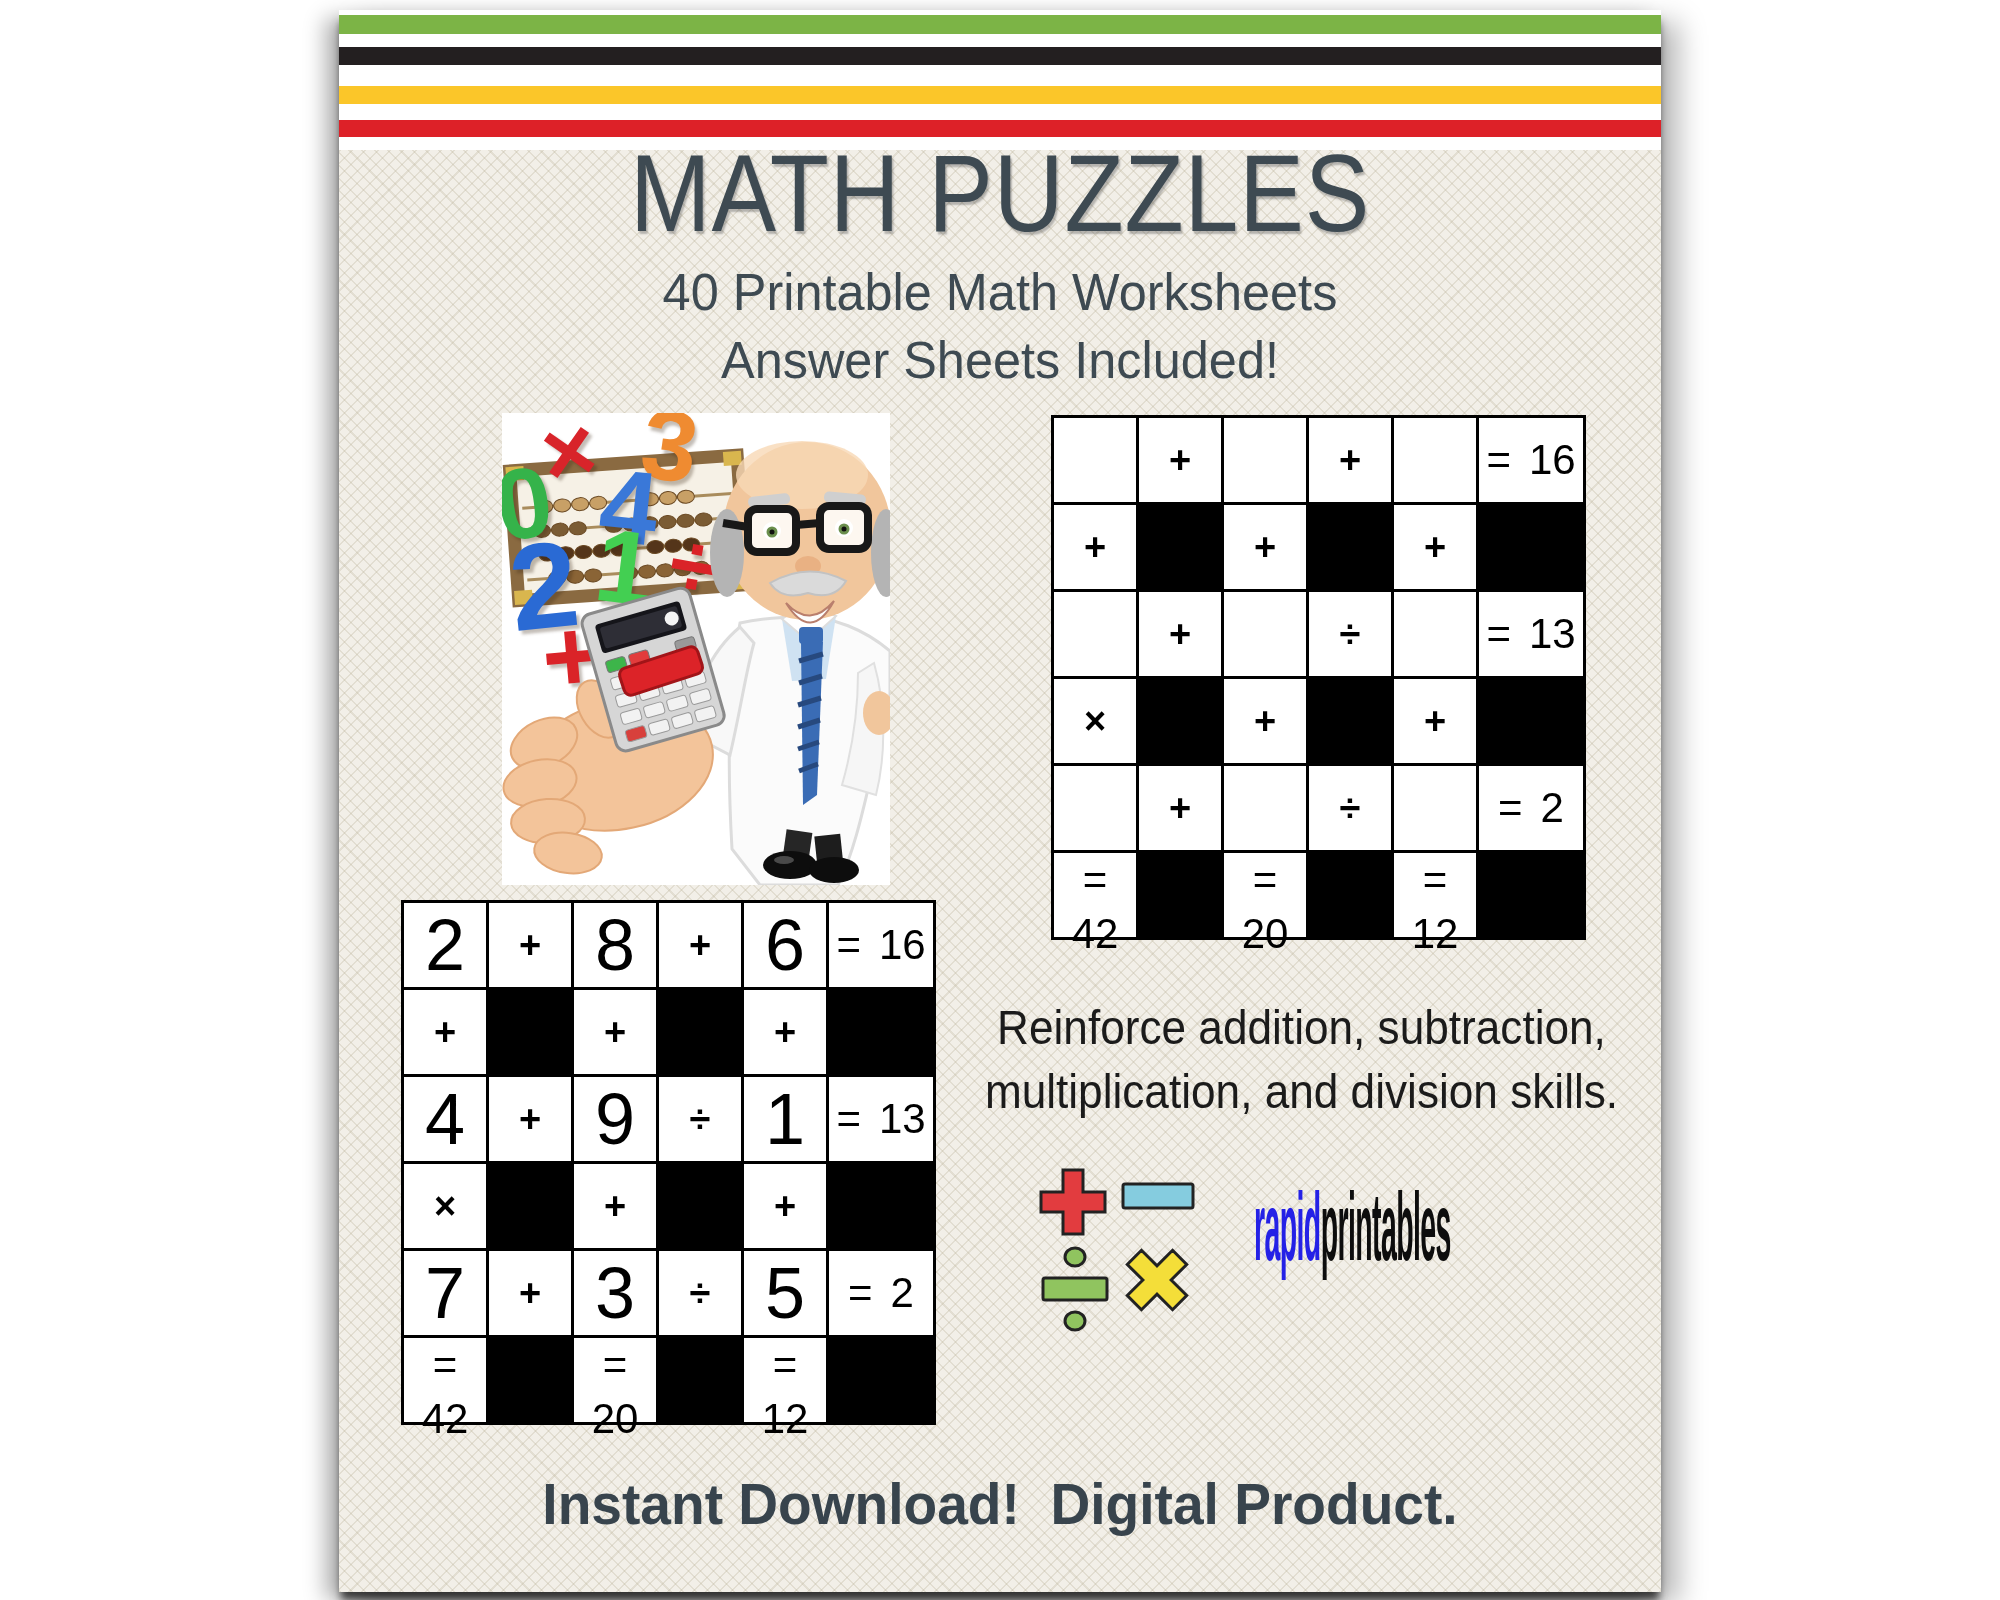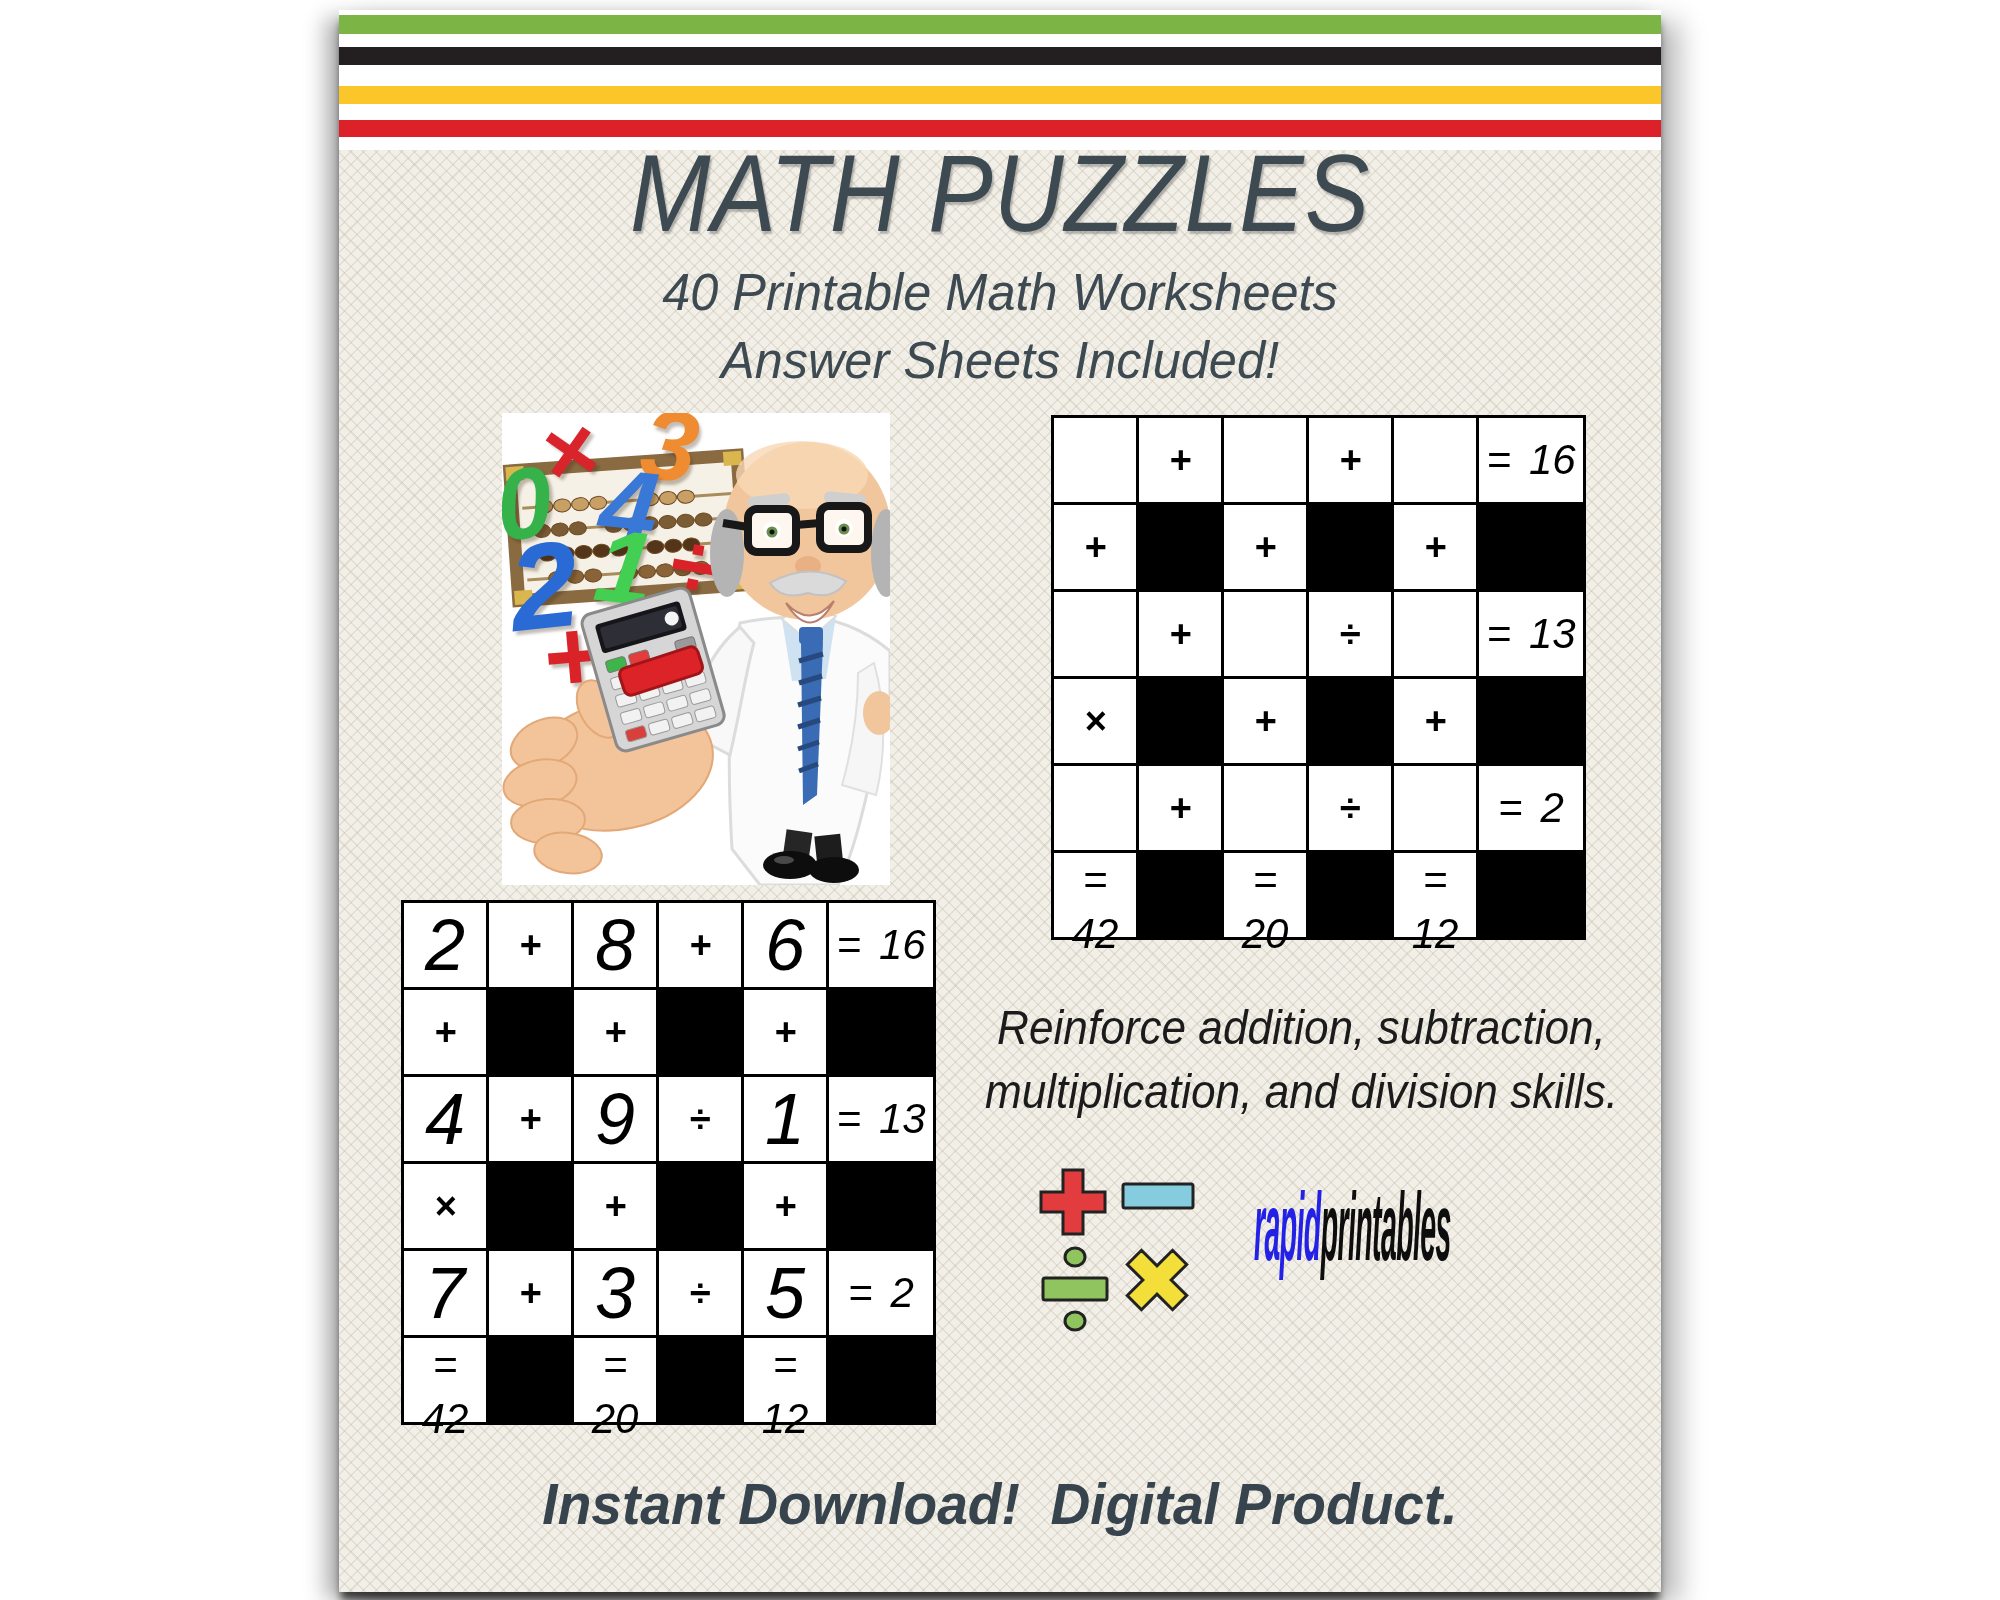--- a/index.html
+++ b/index.html
@@ -1,18 +1,18 @@
 <!DOCTYPE html>
 <html><head>
 <meta charset="utf-8">
 <style>
   html,body{margin:0;padding:0;background:#ffffff;}
   *{box-sizing:border-box;}
   .stage{position:relative;width:2000px;height:1600px;background:#ffffff;overflow:hidden;
-         font-family:"Liberation Sans",sans-serif;font-style:italic;}
+         font-family:"Liberation Sans",sans-serif;}
   
   .poster{position:absolute;left:339px;top:10px;width:1322px;height:1582px;background:#ffffff;
           box-shadow:-14px 8px 20px rgba(0,0,0,.30), 18px 12px 26px rgba(0,0,0,.28),
                      0 10px 8px -2px rgba(55,55,55,.85);
           overflow:hidden;}
   .stripe{position:absolute;left:0;width:100%;}
   .stripe.green{top:5px;height:19px;background:#7cb446;}
   .stripe.black{top:37px;height:18px;background:#231f20;}
   .stripe.yellow{top:76px;height:18px;background:#fbc629;}
   .stripe.red{top:110px;height:17px;background:#dd2128;}

